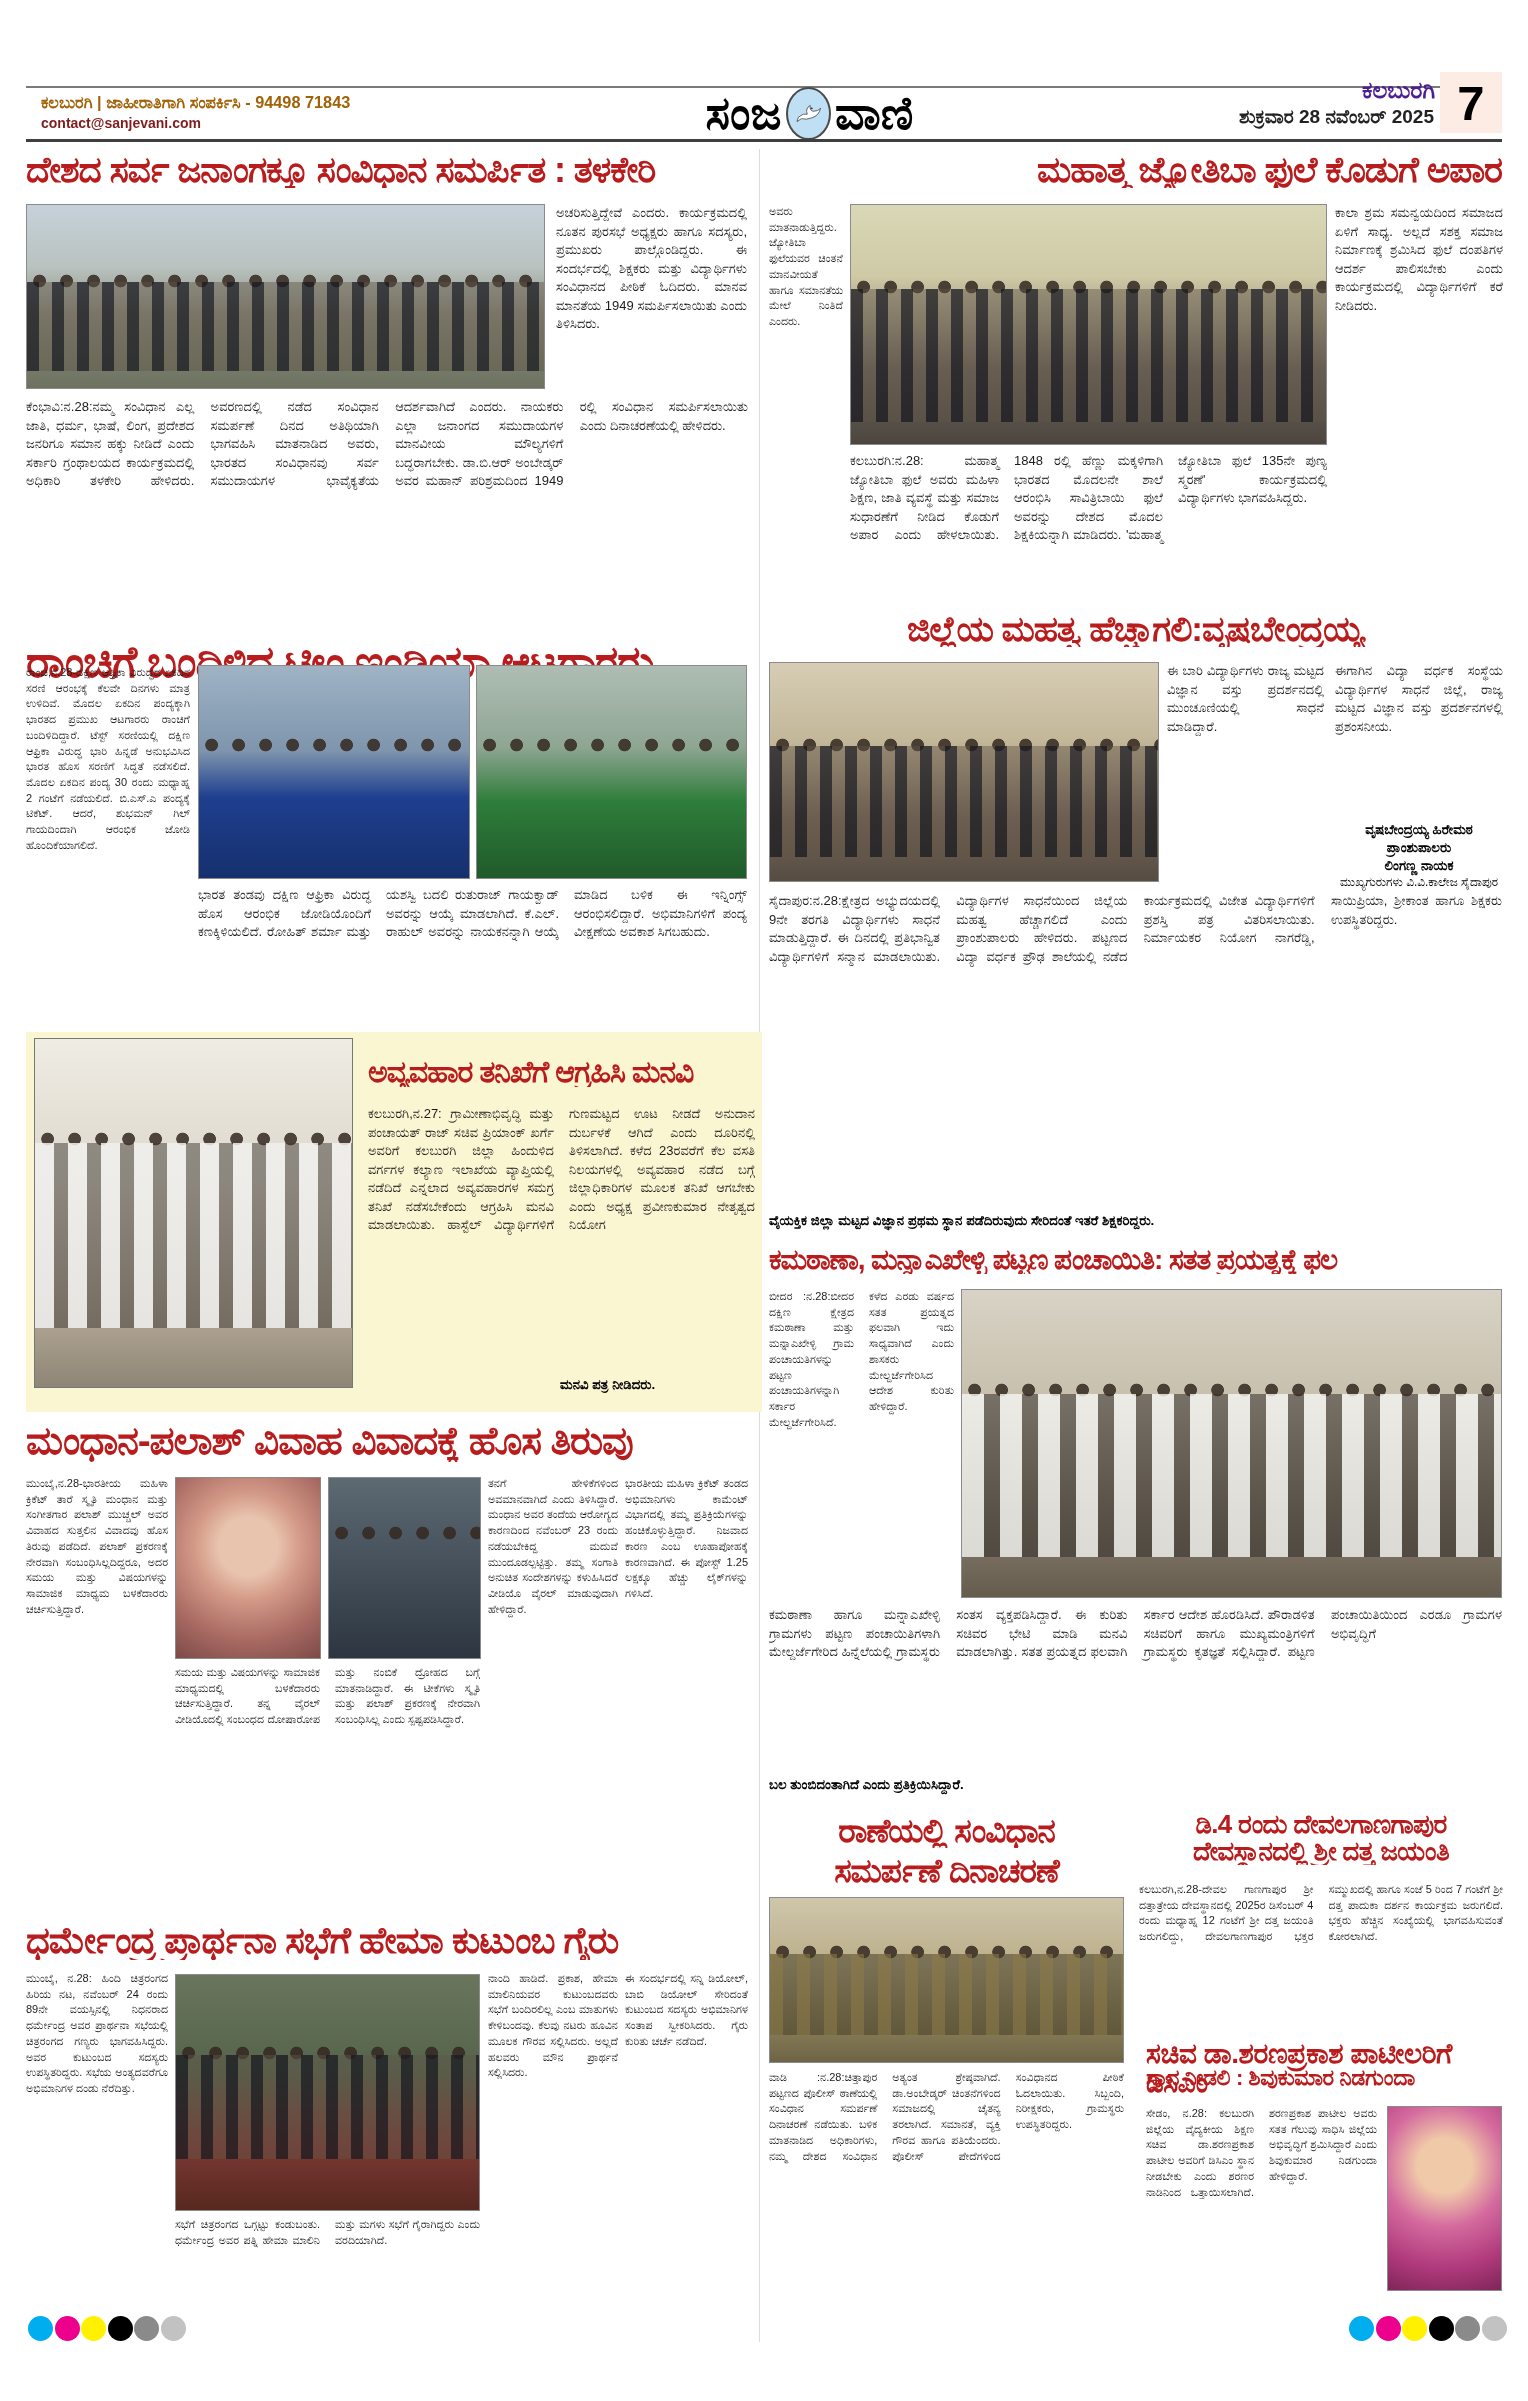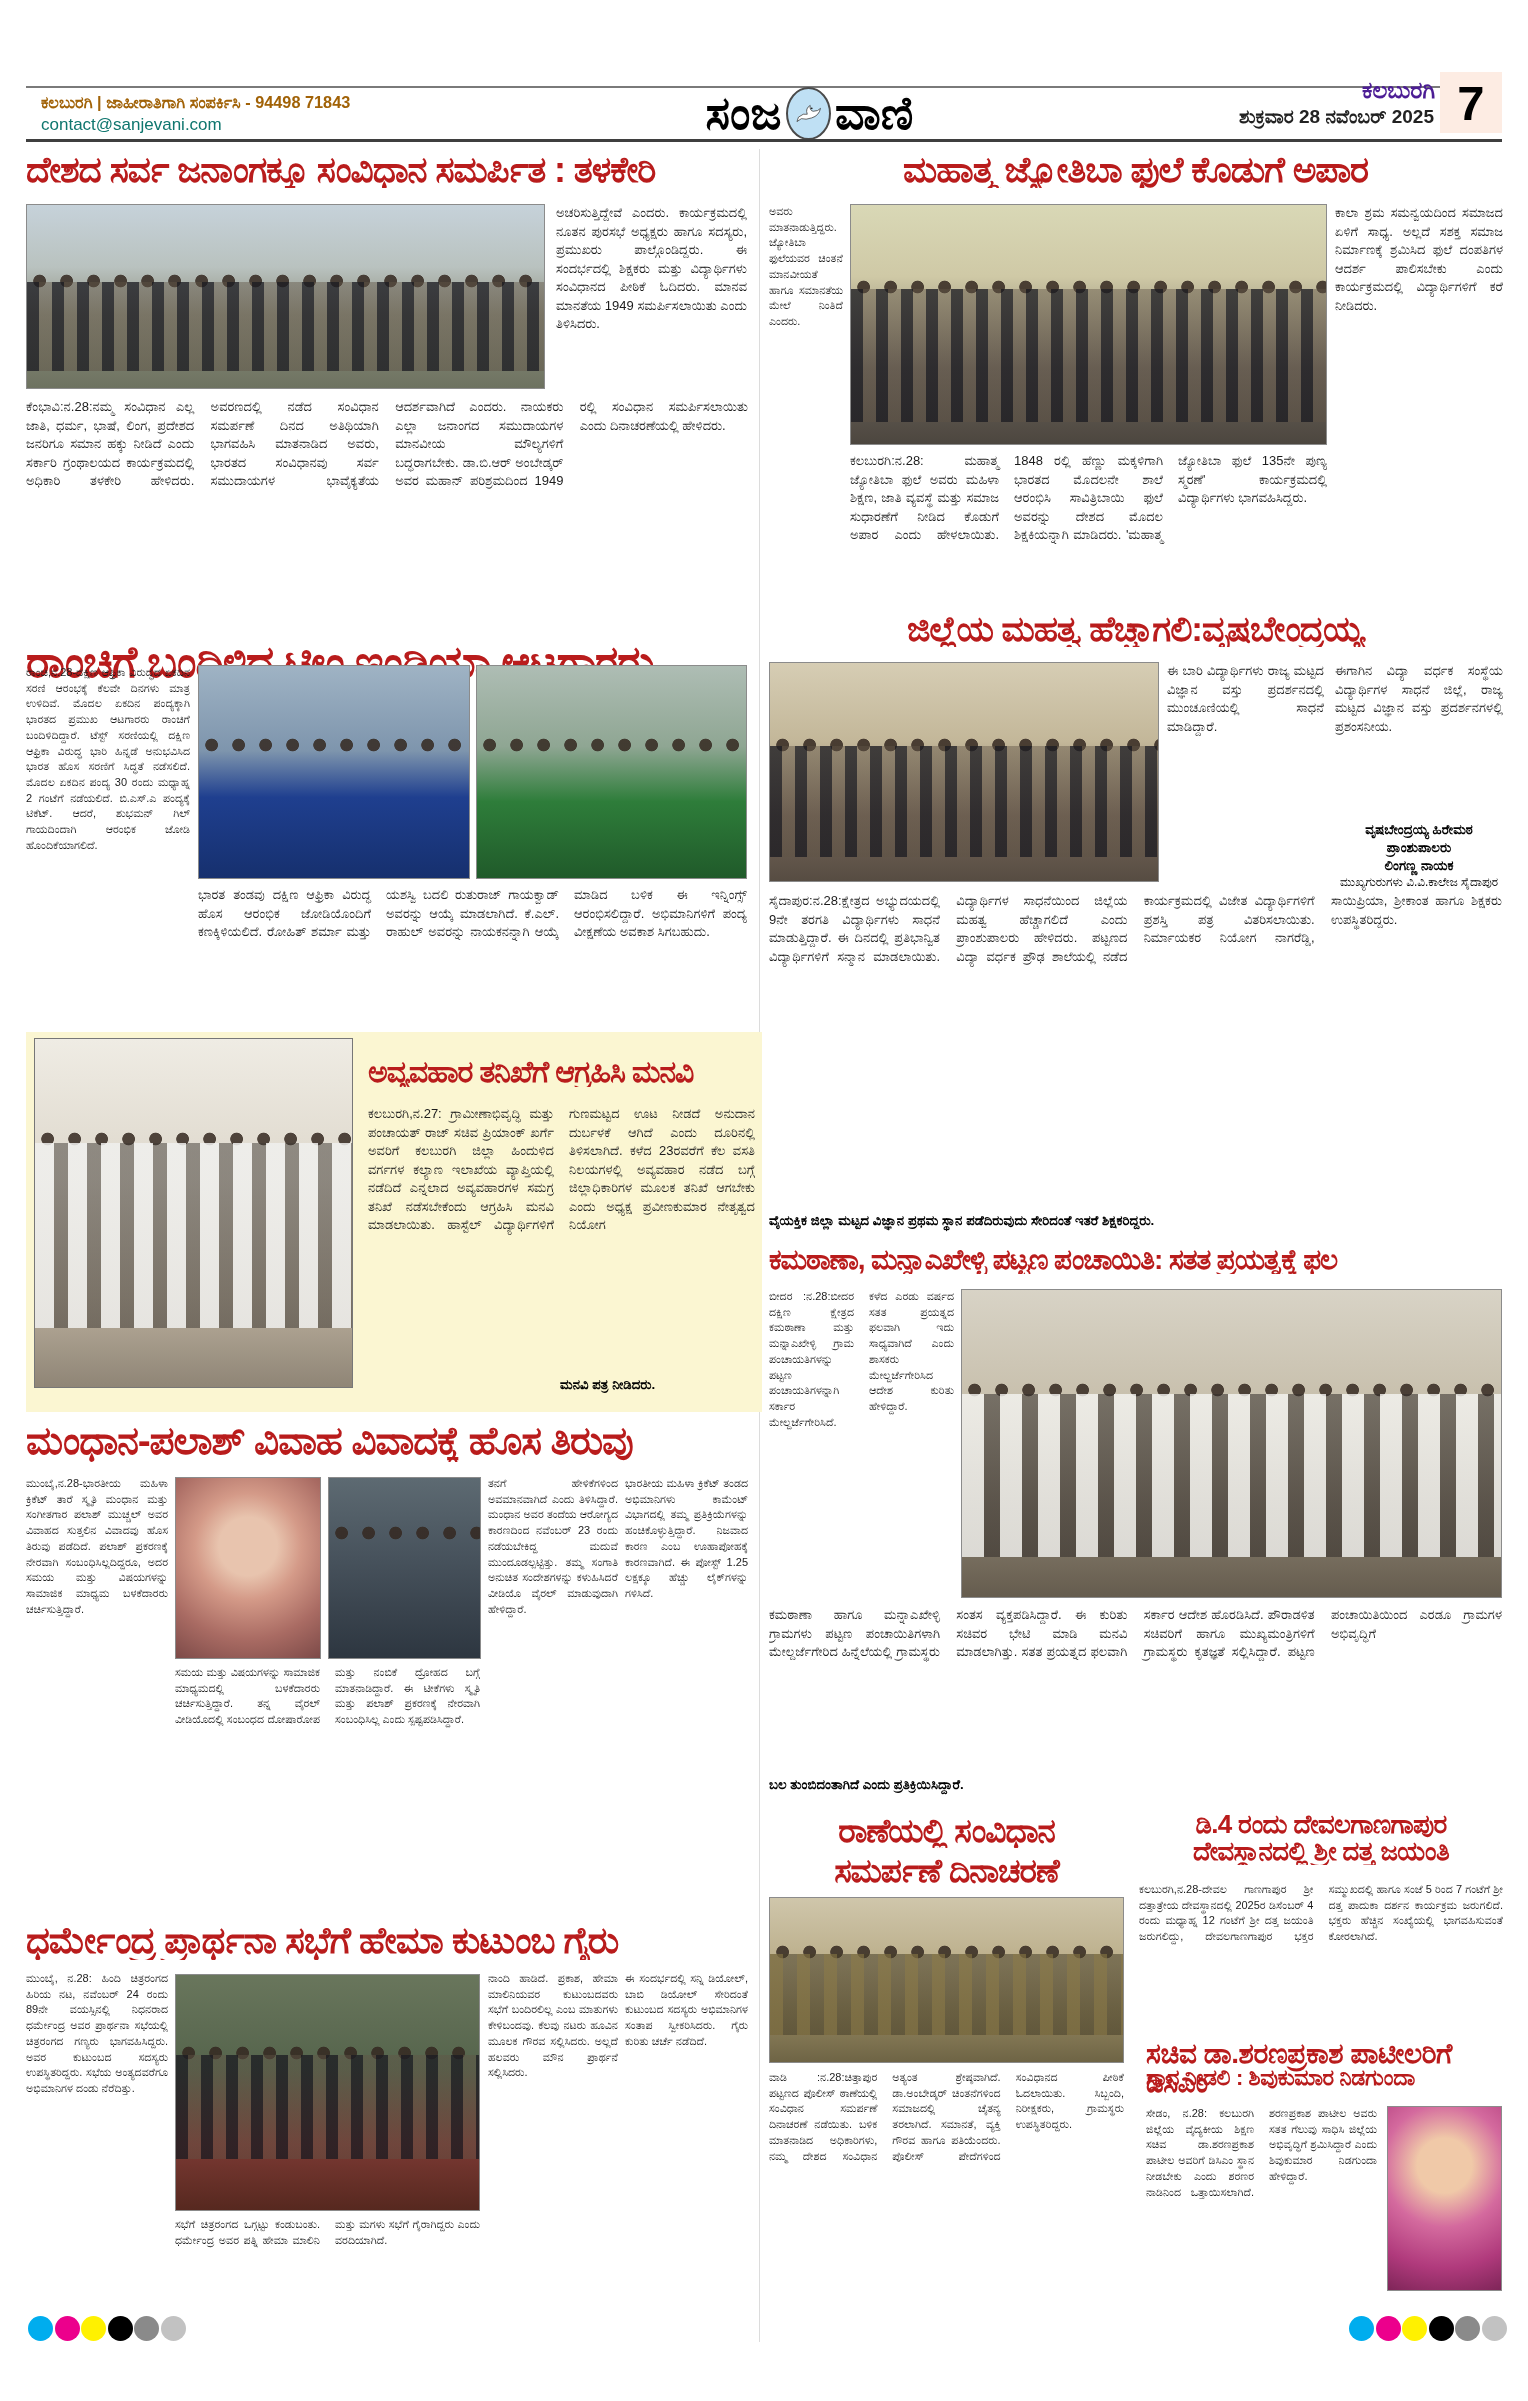--- a/index.html
+++ b/index.html
@@ -36,21 +36,21 @@
   .vdiv{position:absolute;width:0.7px;background:#dcdcdc;}
 </style>
 </head>
 <body>
 
 <div class="page">
 
   <div class="rule" style="left:26px;top:86px;width:1476px;height:1.5px;"></div>
 
   <div class="abs" style="left:41px;top:93px;width:562px;font-size:16.3px;font-weight:bold;color:#a16207;">ಕಲಬುರಗಿ  |  ಜಾಹೀರಾತಿಗಾಗಿ ಸಂಪರ್ಕಿಸಿ - 94498 71843</div>
-  <div class="abs" style="left:41px;top:115px;width:562px;font-size:17px;color:#0f766e;">contact@sanjevani.com</div>
+  <div class="abs" style="left:41px;top:115px;width:562px;font-size:14px;color:#7f1d1d;font-weight:bold;">contact@sanjevani.com</div>
 
   <div class="abs masthead" style="left:636px;top:87px;width:347px;height:52px;">
     <span class="word">ಸಂಜ</span>
     <span class="dove-circle">
       <svg width="28" height="25" viewBox="0 0 38 34">
         <path d="M6 22 Q13 16 18 18 Q15 10 22 6 Q21 13 26 14 Q33 14 36 10 Q34 20 24 23 Q16 26 10 24 L4 28 Z" fill="#ffffff" stroke="#333" stroke-width="1"></path>
         <circle cx="24" cy="10" r="1.3" fill="#222"></circle>
       </svg>
     </span>
     <span class="word">ವಾಣಿ</span>
@@ -67,21 +67,21 @@
 
   <div class="photo" style="left:26px;top:204px;width:519px;height:185px;background:linear-gradient(180deg,#c6d2da 0%,#b9c2bf 34%,#8e8f7f 60%,#6d7260 100%);">
     <div class="heads" style="top:65px;"></div>
     <div class="crowd" style="top:77px;height:89px;"></div>
   </div>
 
   <div class="abs body-text" style="left:556px;top:204px;width:191px;height:185px;">ಅಚರಿಸುತ್ತಿದ್ದೇವೆ ಎಂದರು. ಕಾರ್ಯಕ್ರಮದಲ್ಲಿ ನೂತನ ಪುರಸಭೆ ಅಧ್ಯಕ್ಷರು ಹಾಗೂ ಸದಸ್ಯರು, ಪ್ರಮುಖರು ಪಾಲ್ಗೊಂಡಿದ್ದರು. ಈ ಸಂದರ್ಭದಲ್ಲಿ ಶಿಕ್ಷಕರು ಮತ್ತು ವಿದ್ಯಾರ್ಥಿಗಳು ಸಂವಿಧಾನದ ಪೀಠಿಕೆ ಓದಿದರು. ಮಾನವ ಮಾನತೆಯ 1949 ಸಮರ್ಪಿಸಲಾಯಿತು ಎಂದು ತಿಳಿಸಿದರು.</div>
 
   <div class="abs body-text cols4" style="left:26px;top:398px;width:722px;height:200px;">ಕೆಂಭಾವಿ:ನ.28:ನಮ್ಮ ಸಂವಿಧಾನ ಎಲ್ಲ ಜಾತಿ, ಧರ್ಮ, ಭಾಷೆ, ಲಿಂಗ, ಪ್ರದೇಶದ ಜನರಿಗೂ ಸಮಾನ ಹಕ್ಕು ನೀಡಿದೆ ಎಂದು ಸರ್ಕಾರಿ ಗ್ರಂಥಾಲಯದ ಕಾರ್ಯಕ್ರಮದಲ್ಲಿ ಅಧಿಕಾರಿ ತಳಕೇರಿ ಹೇಳಿದರು. ಅವರಣದಲ್ಲಿ ನಡೆದ ಸಂವಿಧಾನ ಸಮರ್ಪಣೆ ದಿನದ ಅತಿಥಿಯಾಗಿ ಭಾಗವಹಿಸಿ ಮಾತನಾಡಿದ ಅವರು, ಭಾರತದ ಸಂವಿಧಾನವು ಸರ್ವ ಸಮುದಾಯಗಳ ಭಾವೈಕ್ಯತೆಯ ಆದರ್ಶವಾಗಿದೆ ಎಂದರು. ನಾಯಕರು ಎಲ್ಲಾ ಜನಾಂಗದ ಸಮುದಾಯಗಳ ಮಾನವೀಯ ಮೌಲ್ಯಗಳಿಗೆ ಬದ್ಧರಾಗಬೇಕು. ಡಾ.ಬಿ.ಆರ್ ಅಂಬೇಡ್ಕರ್ ಅವರ ಮಹಾನ್ ಪರಿಶ್ರಮದಿಂದ 1949 ರಲ್ಲಿ ಸಂವಿಧಾನ ಸಮರ್ಪಿಸಲಾಯಿತು ಎಂದು ದಿನಾಚರಣೆಯಲ್ಲಿ ಹೇಳಿದರು.</div>
 
-  <div class="abs headline center" style="left:769px;top:151px;width:733px;font-size:36px;">ಮಹಾತ್ಮ ಜ್ಯೋತಿಬಾ ಫುಲೆ ಕೊಡುಗೆ ಅಪಾರ</div>
+  <div class="abs headline center" style="left:769px;top:151px;width:733px;font-size:36px;text-align:right;">ಮಹಾತ್ಮ ಜ್ಯೋತಿಬಾ ಫುಲೆ ಕೊಡುಗೆ ಅಪಾರ</div>
 
   <div class="abs body-text small" style="left:769px;top:204px;width:74px;height:393px;">ಅವರು ಮಾತನಾಡುತ್ತಿದ್ದರು. ಜ್ಯೋತಿಬಾ ಫುಲೆಯವರ ಚಿಂತನೆ ಮಾನವೀಯತೆ ಹಾಗೂ ಸಮಾನತೆಯ ಮೇಲೆ ನಿಂತಿದೆ ಎಂದರು.</div>
 
   <div class="photo" style="left:850px;top:204px;width:477px;height:241px;background:linear-gradient(180deg,#d9d8b6 0%,#cfc9a6 30%,#6e665c 68%,#4c463f 100%);">
     <div class="heads" style="top:71px;"></div>
     <div class="crowd" style="top:84px;height:133px;"></div>
   </div>
 
   <div class="abs body-text" style="left:1335px;top:204px;width:168px;height:393px;">ಕಾಲಾ ಶ್ರಮ ಸಮನ್ವಯದಿಂದ ಸಮಾಜದ ಏಳಿಗೆ ಸಾಧ್ಯ. ಅಲ್ಲದೆ ಸಶಕ್ತ ಸಮಾಜ ನಿರ್ಮಾಣಕ್ಕೆ ಶ್ರಮಿಸಿದ ಫುಲೆ ದಂಪತಿಗಳ ಆದರ್ಶ ಪಾಲಿಸಬೇಕು ಎಂದು ಕಾರ್ಯಕ್ರಮದಲ್ಲಿ ವಿದ್ಯಾರ್ಥಿಗಳಿಗೆ ಕರೆ ನೀಡಿದರು.</div>
 

